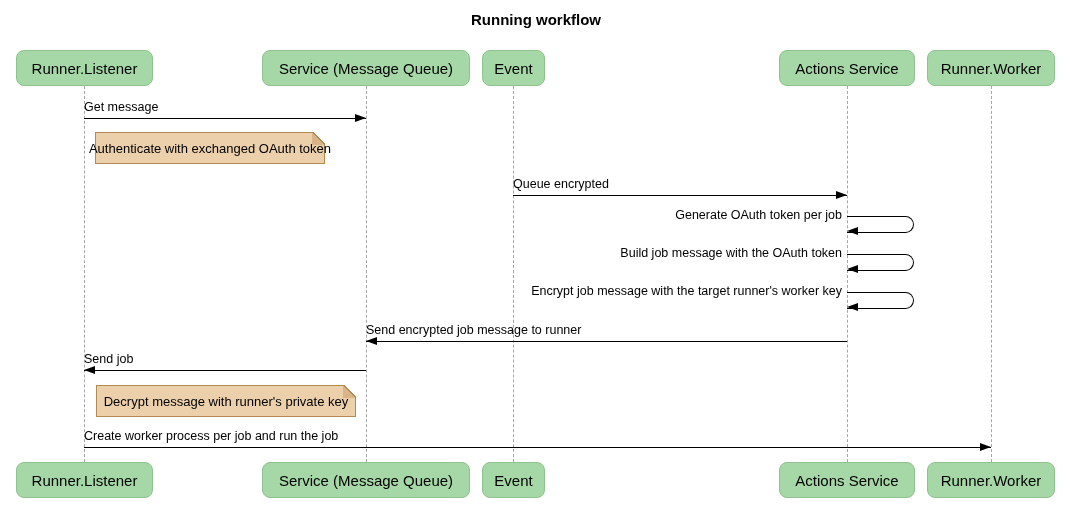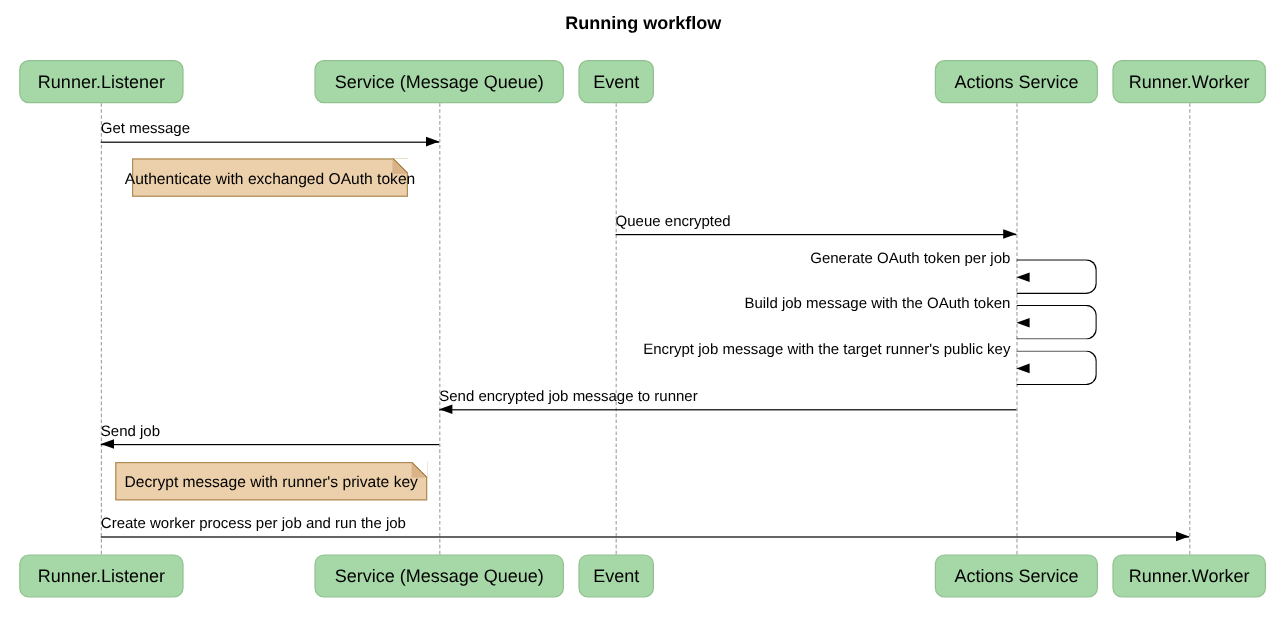--- a/index.html
+++ b/index.html
@@ -55,21 +55,21 @@
     white-space: nowrap;
   }
   .head-r, .head-l, .loop-head {
     position: absolute;
     width: 0; height: 0;
     border-top: 4.5px solid transparent;
     border-bottom: 4.5px solid transparent;
   }
   .head-r { right: 0; top: -4px; border-left: 11px solid #000; }
   .head-l { left: 0;  top: -4px; border-right: 11px solid #000; }
-  .selfmsg { position: absolute; width: 66px; height: 27px; }
+  .selfmsg { position: absolute; width: 66px; height: 15px; }
   .selfmsg .loop {
     position: absolute;
     left: 0; top: 0;
     width: 100%; height: 100%;
     border: 1.5px solid #000;
     border-left: none;
     border-top-right-radius: 9px;
     border-bottom-right-radius: 9px;
   }
   .selfmsg .loop-head {
@@ -120,21 +120,21 @@
   <div class="participant" style="left:482px; top:50px; width:63px">Event</div>
   <div class="participant" style="left:779px; top:50px; width:136px">Actions Service</div>
   <div class="participant" style="left:927px; top:50px; width:128px">Runner.Worker</div>
 
   <div class="msg" style="left:84px; top:118px; width:282px">
     <span class="lbl">Get message</span>
     <div class="line"></div>
     <div class="head-r"></div>
   </div>
 
-  <div class="note" style="left:110px; top:132px; width:230px; height:32px">
+  <div class="note" style="left:95px; top:132px; width:230px; height:32px">
     <span>Authenticate with exchanged OAuth token</span>
     <div class="fold"></div>
   </div>
 
   <div class="msg" style="left:513px; top:195px; width:334px">
     <span class="lbl">Queue encrypted</span>
     <div class="line"></div>
     <div class="head-r"></div>
   </div>
 
@@ -144,21 +144,21 @@
     <div class="loop-head"></div>
   </div>
 
   <div class="selfmsg" style="left:847px; top:254px">
     <span class="sl-lbl">Build job message with the OAuth token</span>
     <div class="loop"></div>
     <div class="loop-head"></div>
   </div>
 
   <div class="selfmsg" style="left:847px; top:292px">
-    <span class="sl-lbl">Encrypt job message with the target runner's public key</span>
+    <span class="sl-lbl">Encrypt job message with the target runner's worker key</span>
     <div class="loop"></div>
     <div class="loop-head"></div>
   </div>
 
   <div class="msg" style="left:366px; top:341px; width:481px">
     <span class="lbl">Send encrypted job message to runner</span>
     <div class="line"></div>
     <div class="head-l"></div>
   </div>
 

